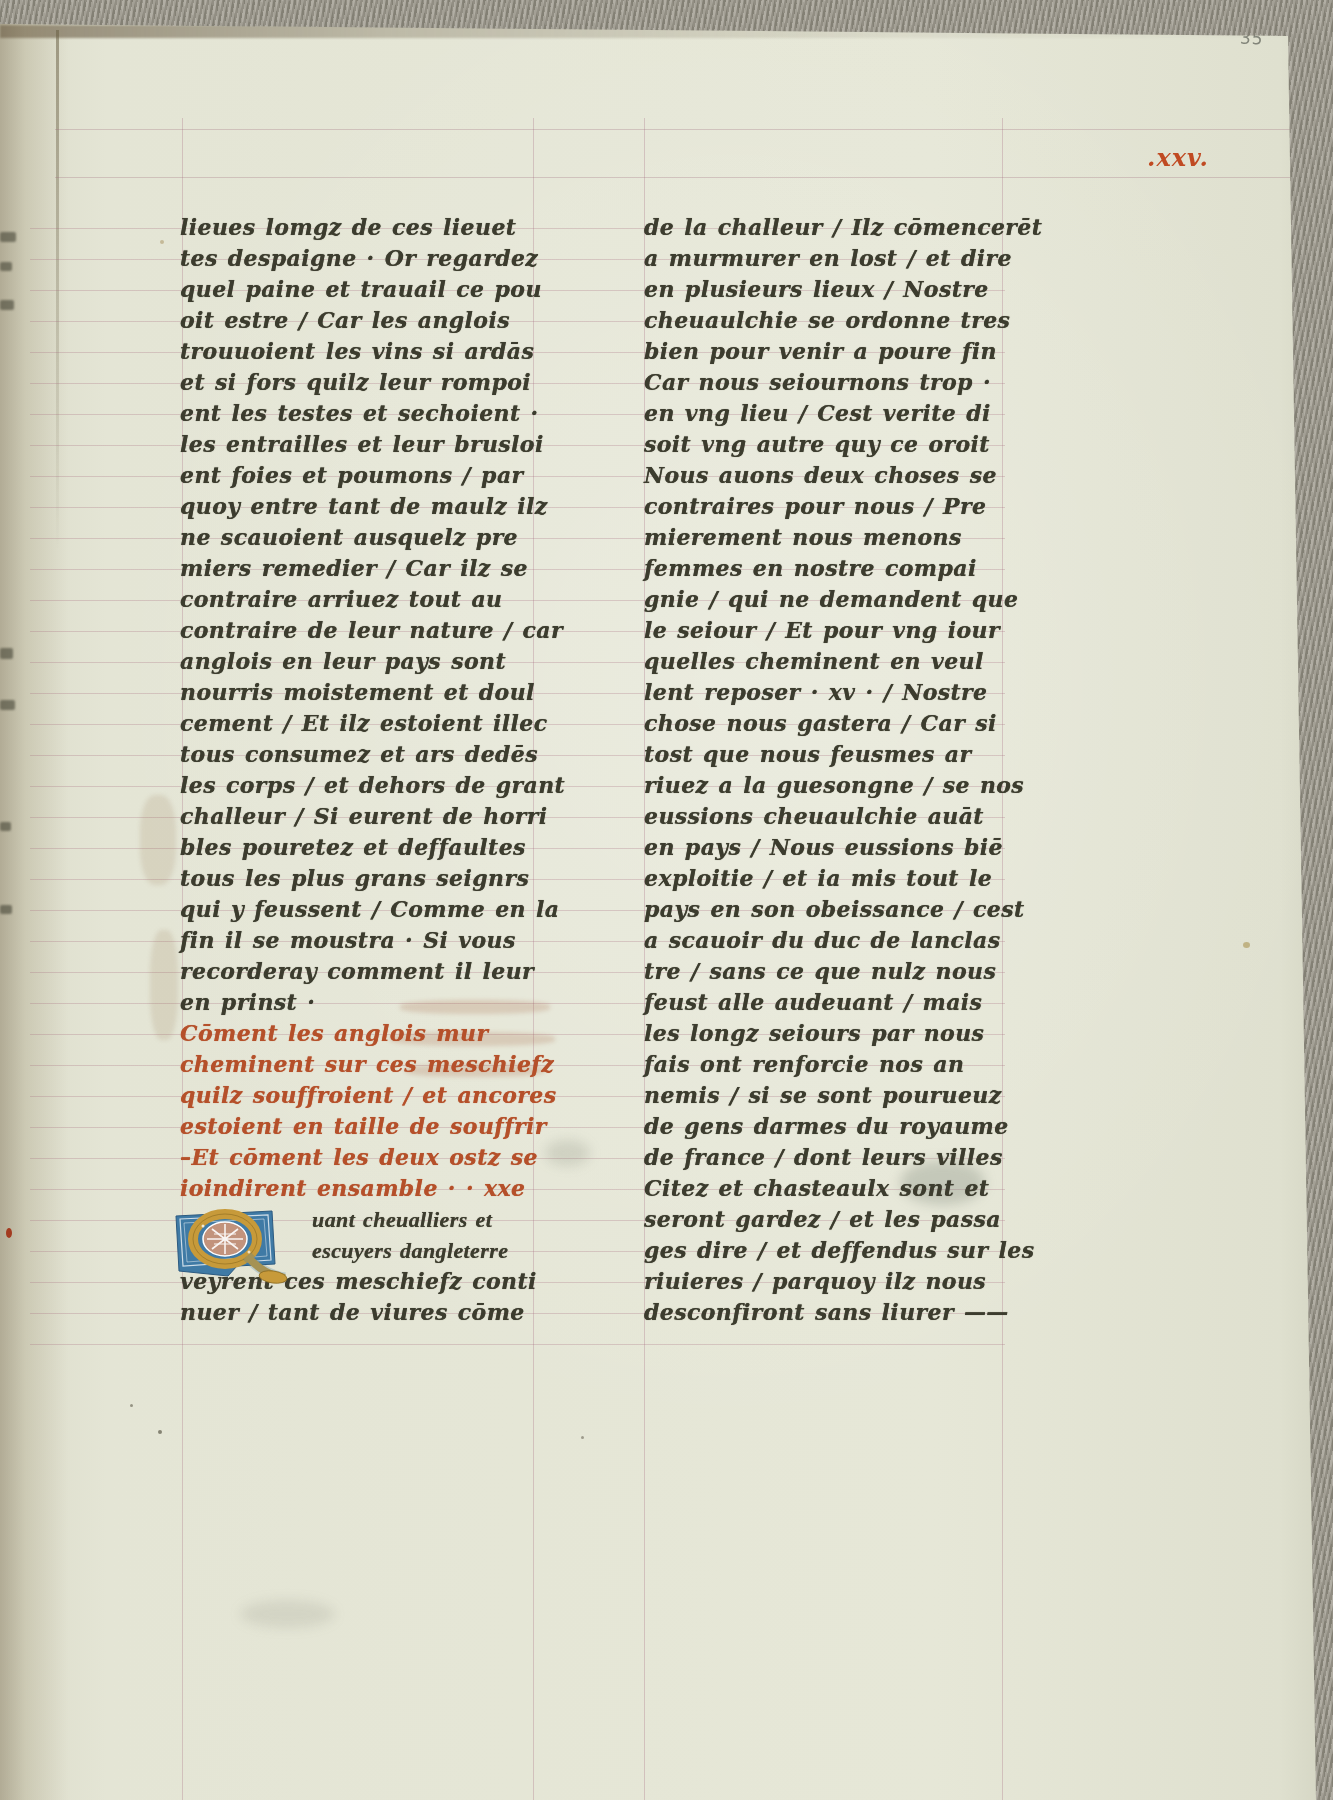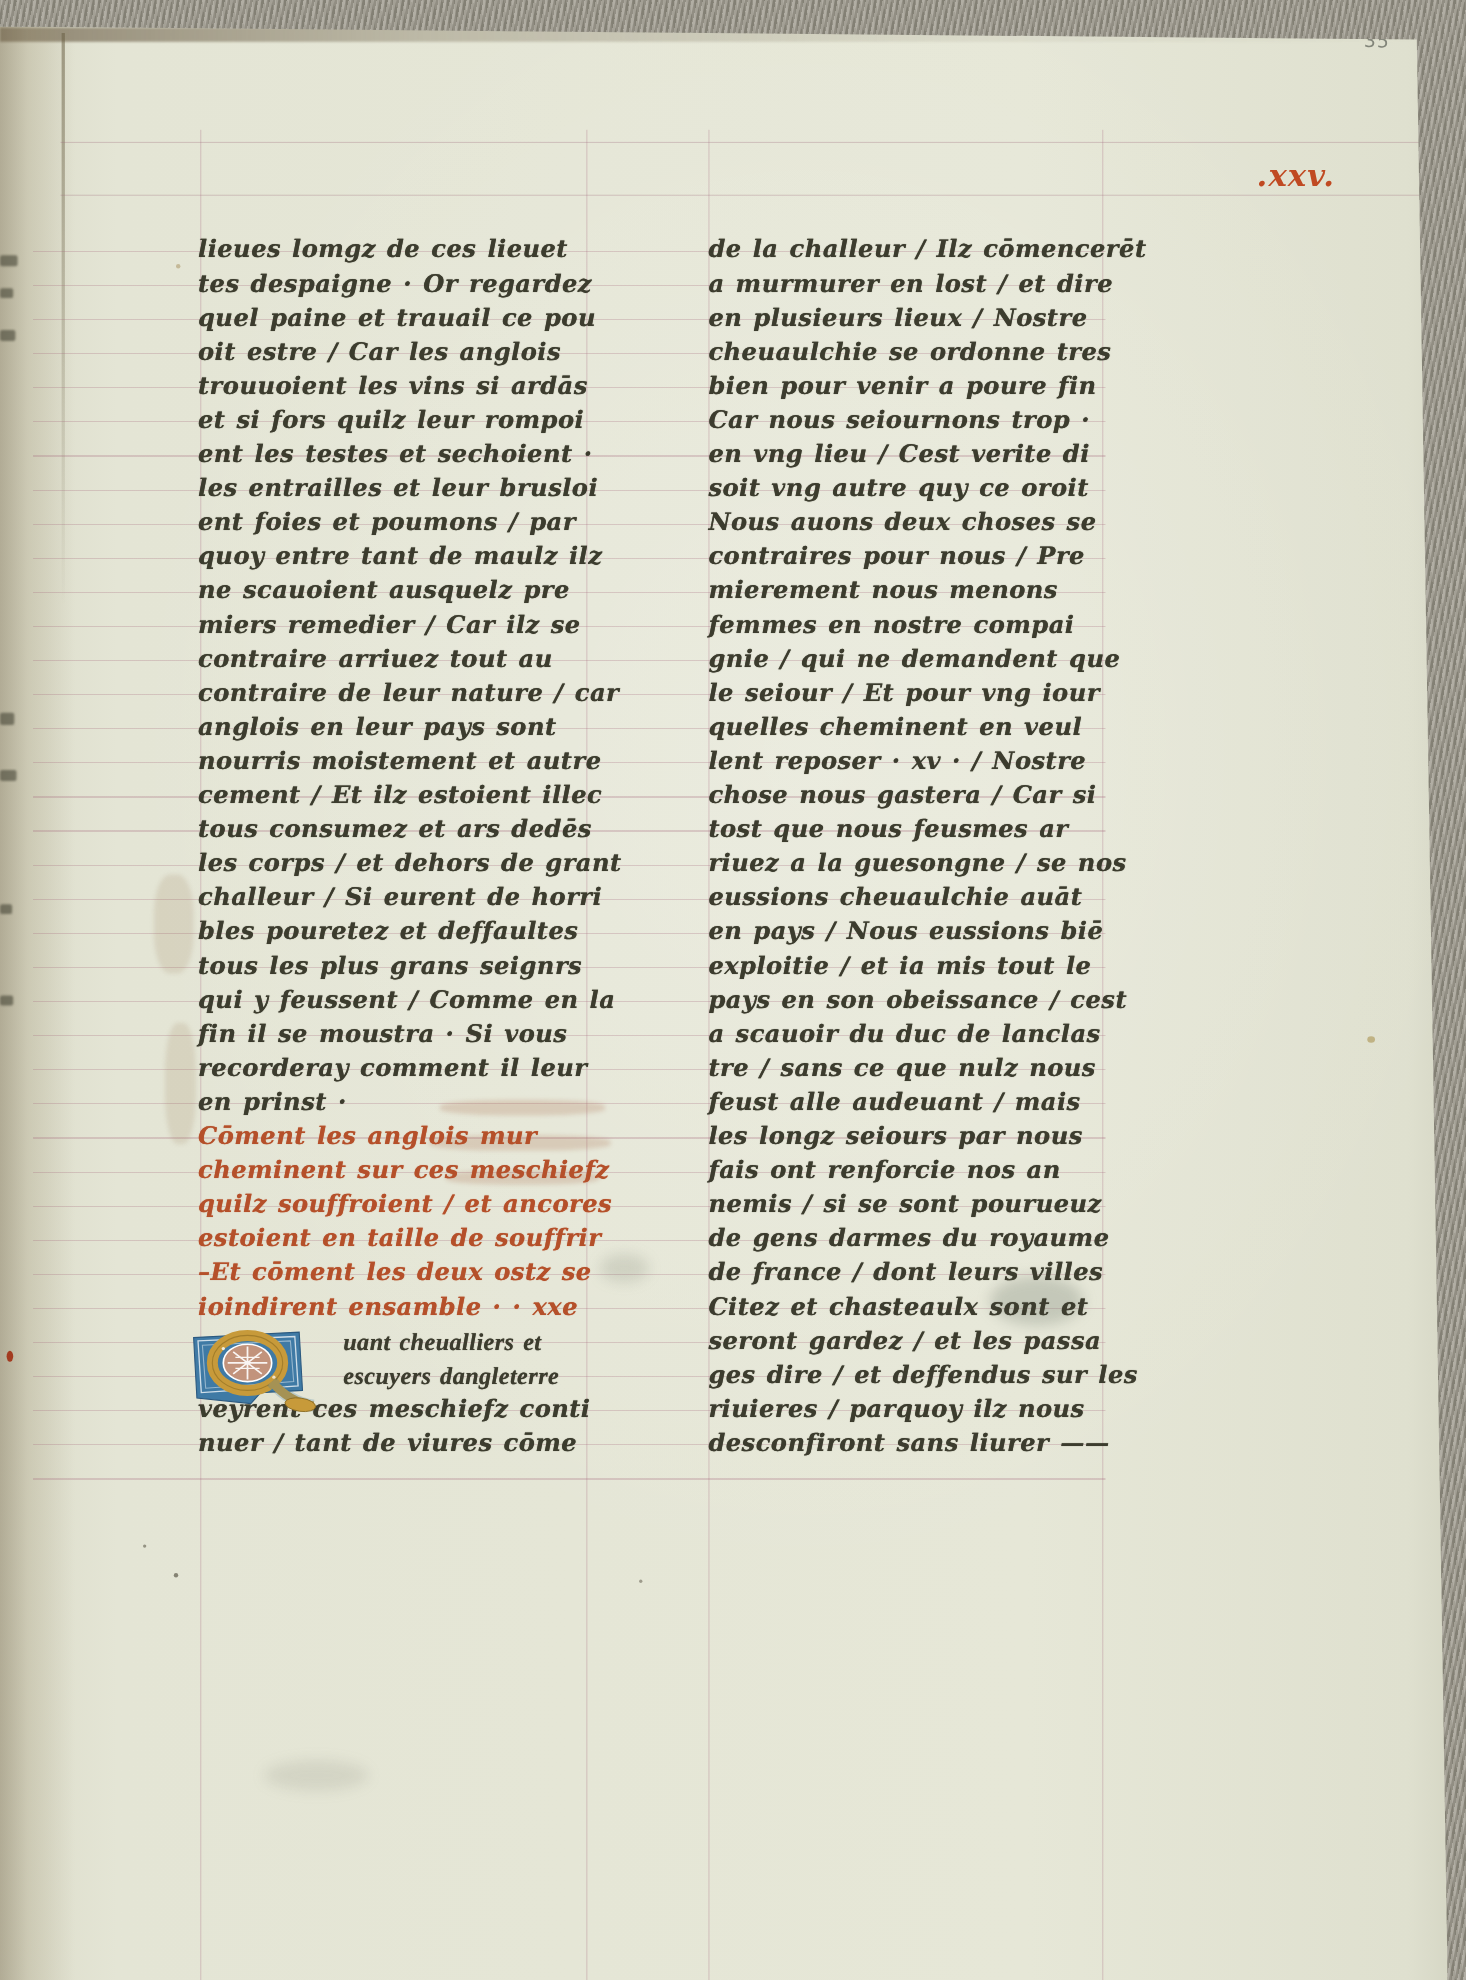--- a/index.html
+++ b/index.html
@@ -47,21 +47,21 @@
     text-shadow:0 0 .7px rgba(60,60,46,.9);
   }
   #col-left{left:180px;}
   #col-right{left:644px;}
   .ms-line{height:31px;}
   .ms-line.rubric{color:#b5502a;text-shadow:0 0 .7px rgba(181,80,42,.9);}
   .ms-line.indent{margin-left:132px;font-family:Liberation Serif, serif;}
   #initial{position:absolute;left:173px;top:1208px;width:120px;height:80px;}
   #folio{
     position:absolute;left:1128px;top:143px;width:100px;text-align:center;
-    font-size:28px;font-weight:bold;font-style:italic;color:#c04a22;letter-spacing:1px;
+    font-size:24px;font-weight:bold;font-style:italic;color:#c04a22;letter-spacing:1px;
   }
   #pencil-number{
     position:absolute;left:1240px;top:28px;font-family:"DejaVu Sans",sans-serif;
     font-size:17px;color:#7e8176;transform:rotate(2deg);opacity:.95;letter-spacing:1px;
   }
   .ghost{position:absolute;background:rgba(150,120,80,.16);filter:blur(2px);border-radius:40%;}
   .ghost.red{background:rgba(160,90,55,.20);}
   .frag{position:absolute;background:rgba(58,58,44,.55);filter:blur(1.2px);border-radius:2px;}
   .smudge{position:absolute;border-radius:50%;filter:blur(6px);}
   .speck{position:absolute;border-radius:50%;}
@@ -119,21 +119,21 @@
       <div class="ms-line">et si fors quilz leur rompoi</div>
       <div class="ms-line">ent les testes et sechoient ·</div>
       <div class="ms-line">les entrailles et leur brusloi</div>
       <div class="ms-line">ent foies et poumons / par</div>
       <div class="ms-line">quoy entre tant de maulz ilz</div>
       <div class="ms-line">ne scauoient ausquelz pre</div>
       <div class="ms-line">miers remedier / Car ilz se</div>
       <div class="ms-line">contraire arriuez tout au</div>
       <div class="ms-line">contraire de leur nature / car</div>
       <div class="ms-line">anglois en leur pays sont</div>
-      <div class="ms-line">nourris moistement et autre</div>
+      <div class="ms-line">nourris moistement et doul</div>
       <div class="ms-line">cement / Et ilz estoient illec</div>
       <div class="ms-line">tous consumez et ars dedēs</div>
       <div class="ms-line">les corps / et dehors de grant</div>
       <div class="ms-line">challeur / Si eurent de horri</div>
       <div class="ms-line">bles pouretez et deffaultes</div>
       <div class="ms-line">tous les plus grans seignrs</div>
       <div class="ms-line">qui y feussent / Comme en la</div>
       <div class="ms-line">fin il se moustra · Si vous</div>
       <div class="ms-line">recorderay comment il leur</div>
       <div class="ms-line">en prinst ·</div>

